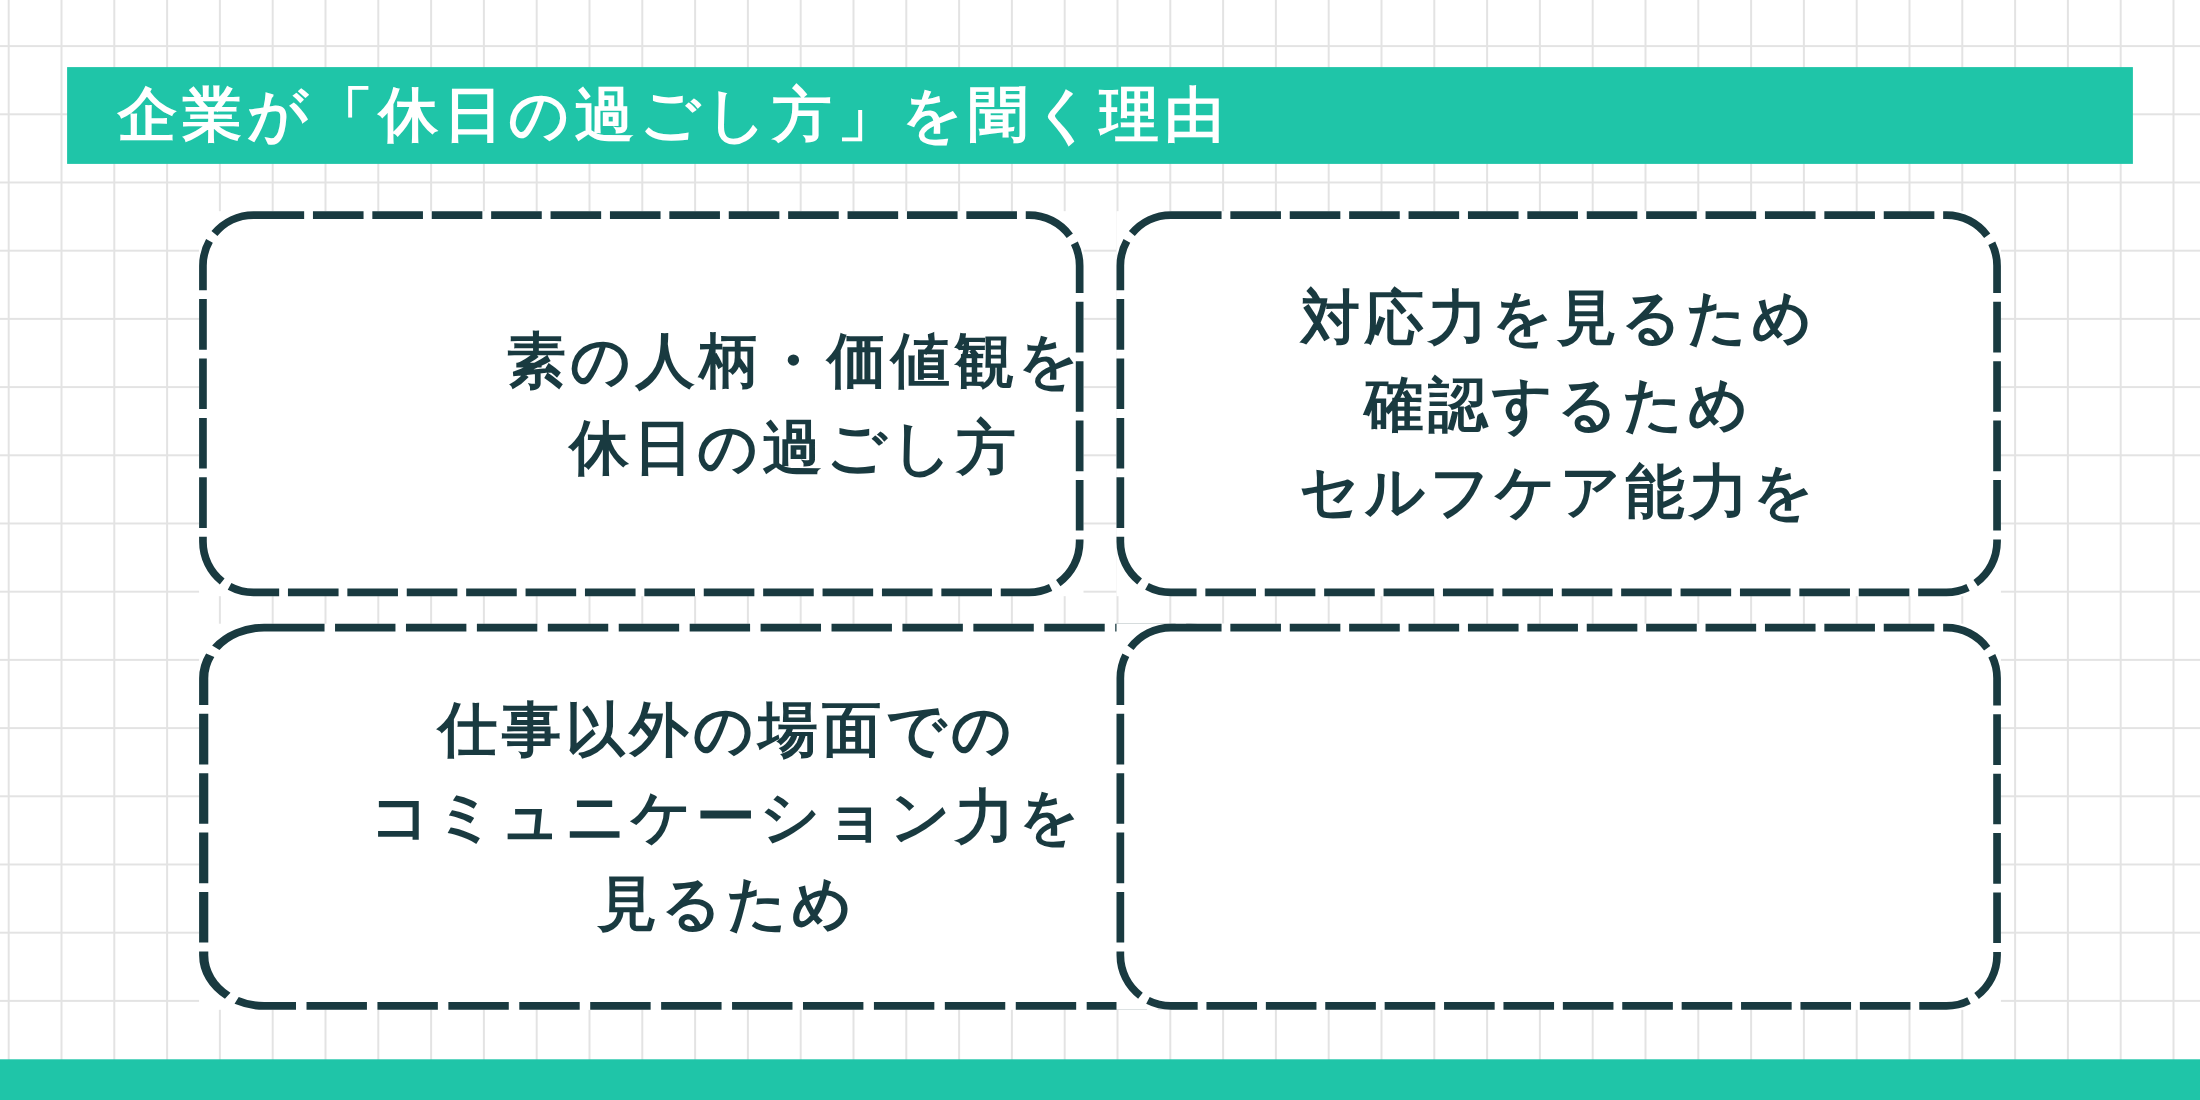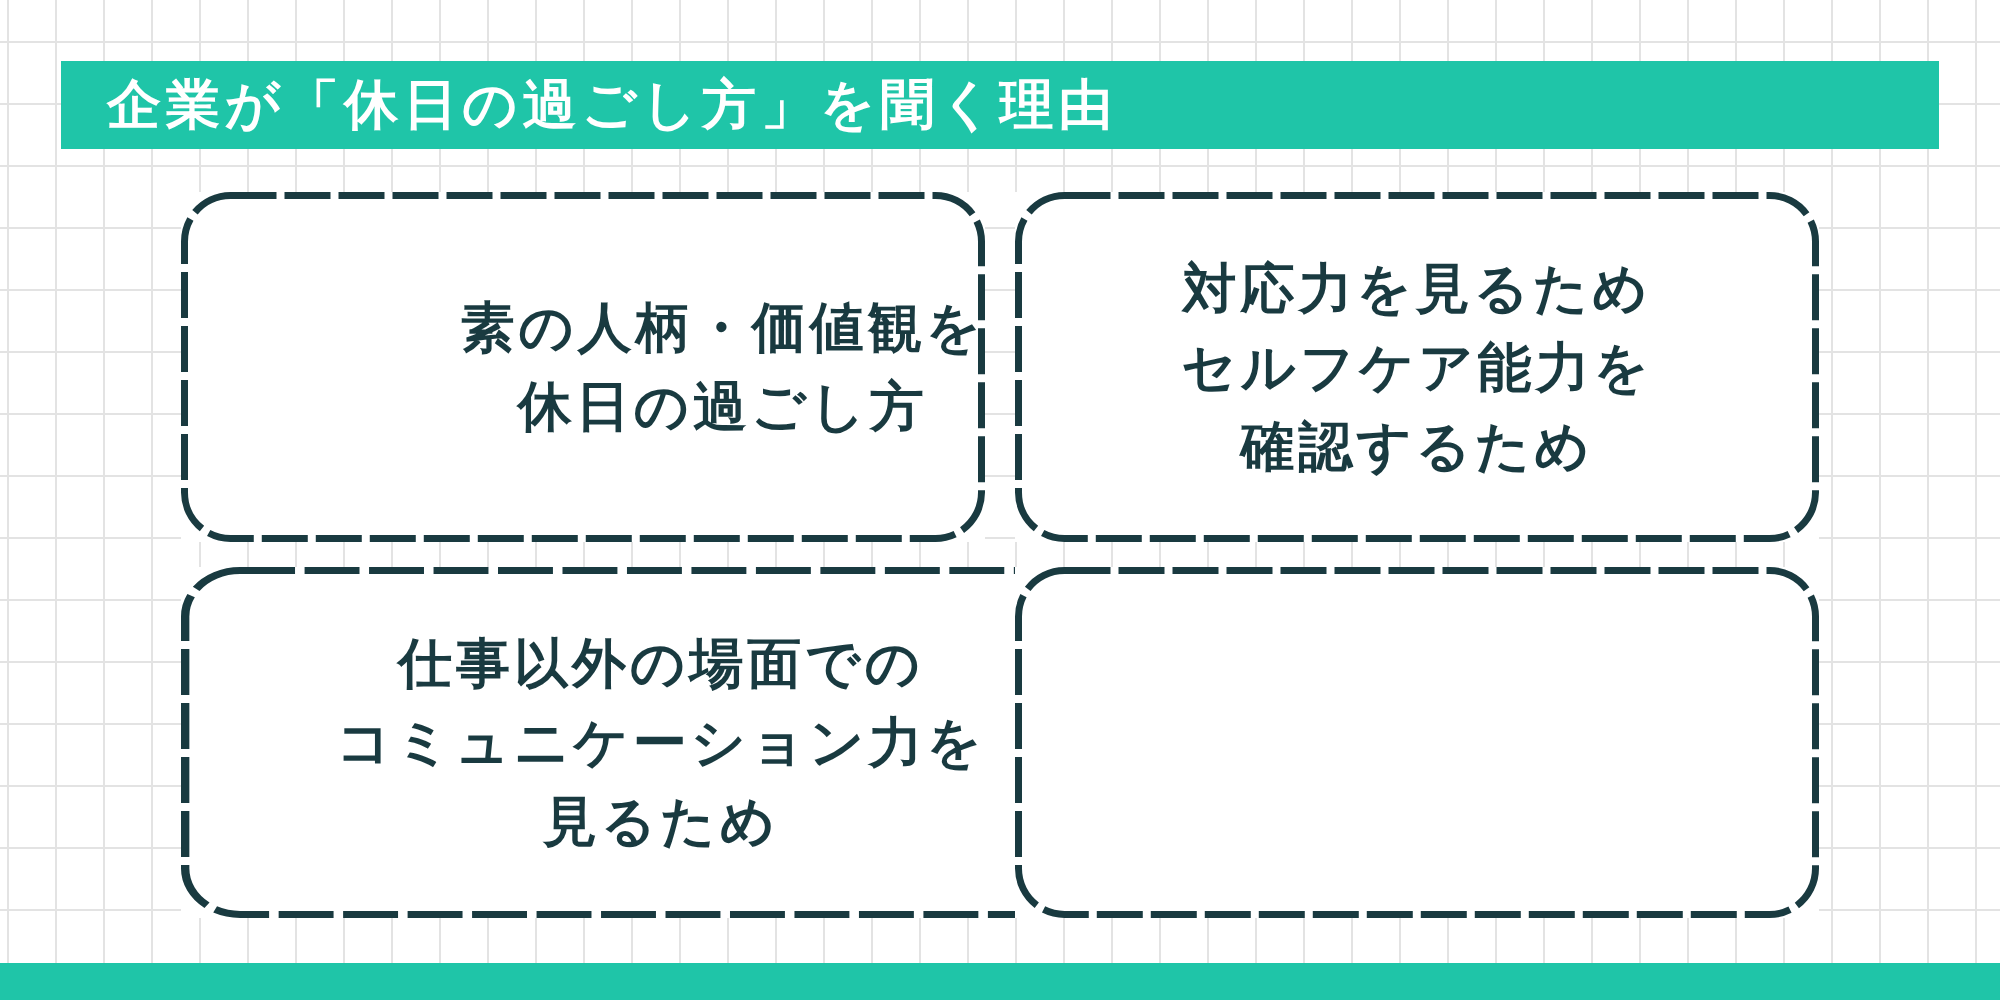--- a/index.html
+++ b/index.html
@@ -97,22 +97,22 @@
     <span class="card-line">休日の過ごし方</span>
   </div>
 </div>
 
 <div class="card card-2">
   <svg class="border" viewBox="0 0 804 350" preserveAspectRatio="none">
     <rect x="3.5" y="3.5" width="797" height="343" rx="46" ry="46" fill="none" stroke="#193a40" stroke-width="7" stroke-dasharray="46 8"></rect>
   </svg>
   <div class="card-text">
     <span class="card-line">対応力を見るため</span>
+    <span class="card-line">確認するため</span>
     <span class="card-line">セルフケア能力を</span>
-    <span class="card-line">確認するため</span>
   </div>
 </div>
 
 <div class="card card-3">
   <svg class="border" viewBox="0 0 804 351" preserveAspectRatio="none">
     <rect x="3.5" y="3.5" width="797" height="344" rx="46" ry="46" fill="none" stroke="#193a40" stroke-width="7" stroke-dasharray="46 8"></rect>
   </svg>
   <div class="card-text">
     <span class="card-line">仕事以外の場面での</span>
     <span class="card-line">コミュニケーション力を</span>

